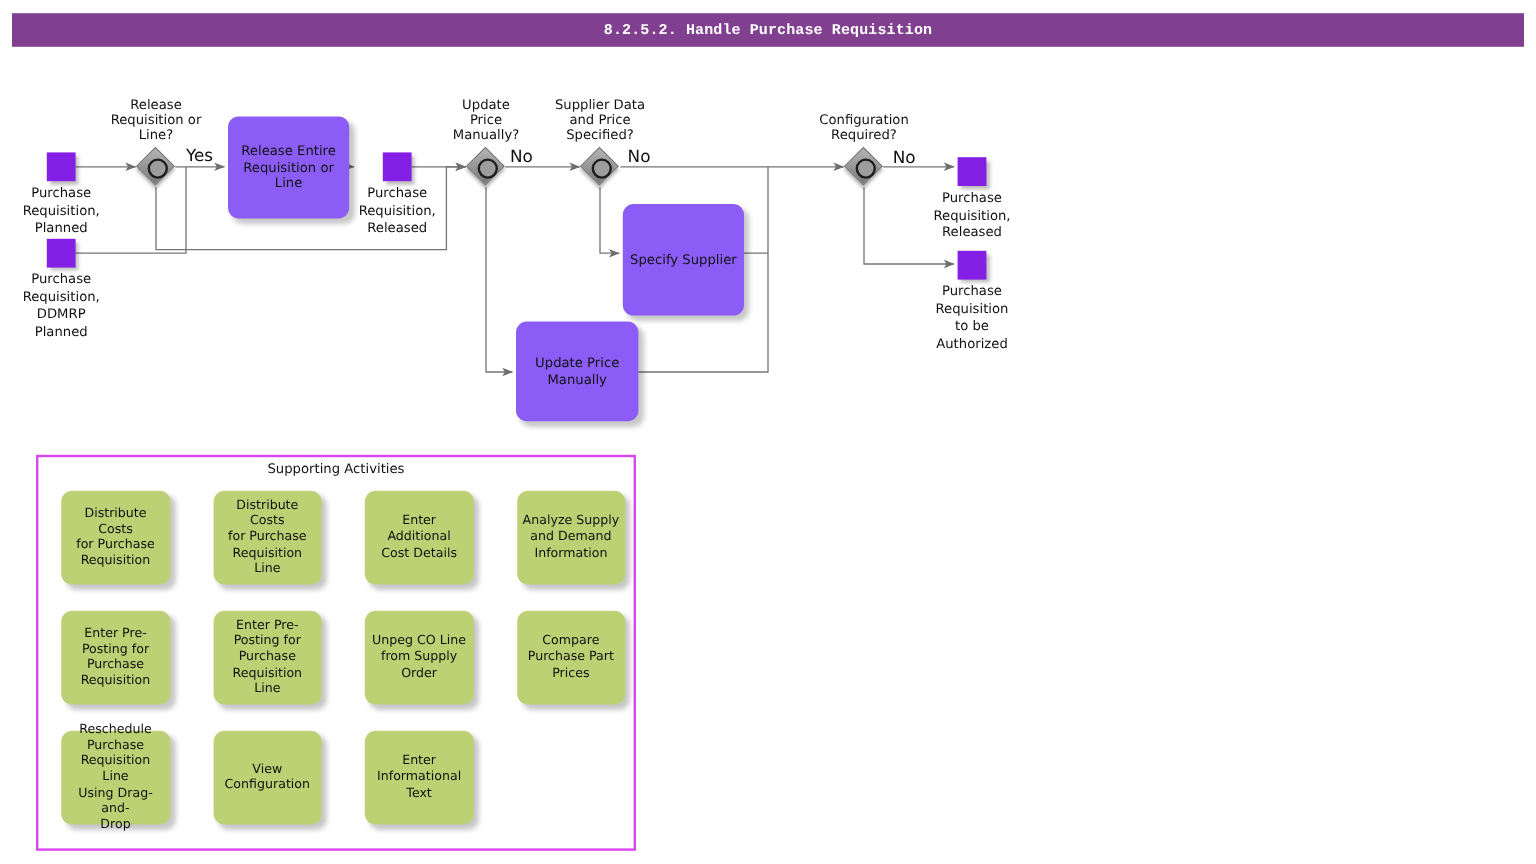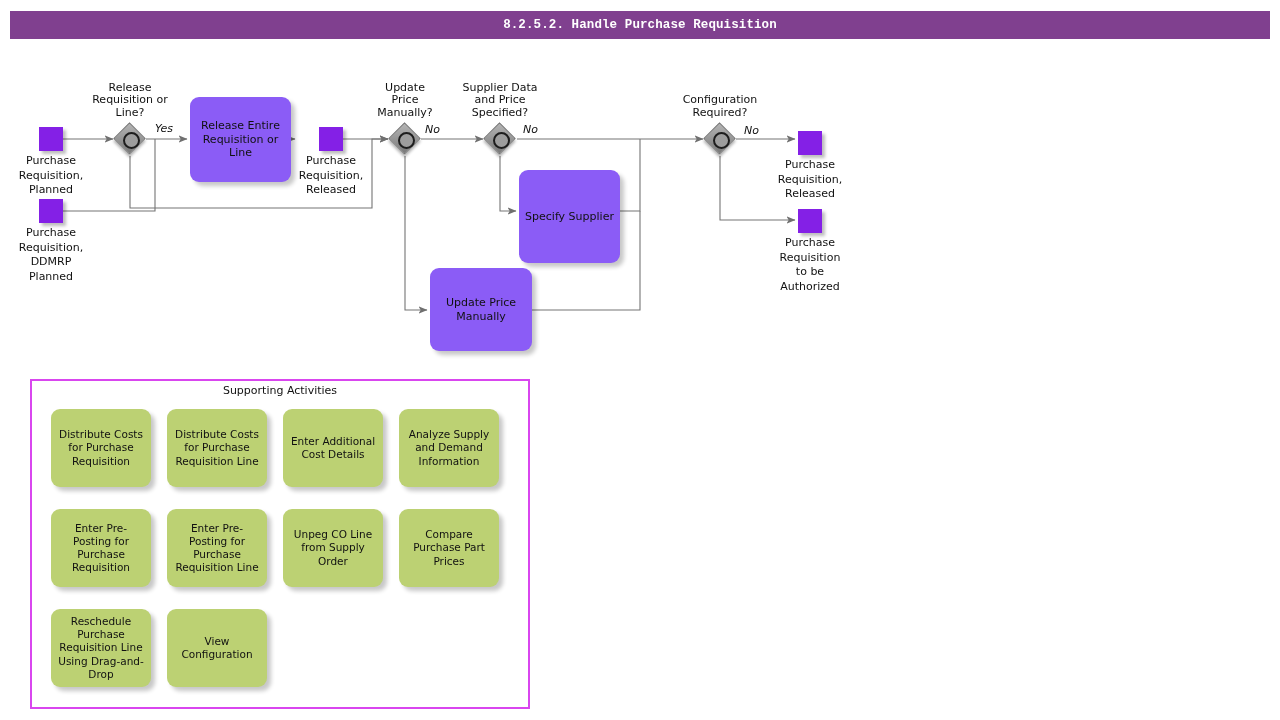--- a/index.html
+++ b/index.html
@@ -131,24 +131,23 @@
     line-height: 13.5px;
     color: #111111;
     padding: 2px 6px;
     box-sizing: border-box;
     white-space: pre-line;
   }
 
   
   .edge-label {
     position: absolute;
-    font-size: 11px;
+    font-size: 14px;
     color: #111111;
     white-space: nowrap;
-    font-style: italic;
   }
 
   
   #supporting-panel {
     position: absolute;
     left: 30px;
     top: 379px;
     width: 500px;
     height: 330px;
     border: 2px solid #d946ef;
@@ -165,21 +164,21 @@
     color: #111111;
   }
   .sa-grid {
     position: absolute;
     top: 28px;
     left: 19px;
     width: 470px;
   }
   .sa-row {
     display: flex;
-    gap: 16px;
+    gap: 36px;
     margin-bottom: 22px;
   }
   .sa-item {
     width: 100px;
     height: 78px;
     background: #bcd173;
     border-radius: 9px;
     box-shadow: 4px 4px 4px rgba(0,0,0,0.22);
     display: flex;
     align-items: center;
@@ -368,17 +367,20 @@
     </div>
 
     <div class="sa-row">
       <div class="sa-item">Reschedule
 Purchase
 Requisition Line
 Using Drag-and-
 Drop</div>
       <div class="sa-item">View
 Configuration</div>
+      <div class="sa-item">Enter
+Informational
+Text</div>
       <div class="sa-item blank"></div>
     </div>
 
   </div>
 </div>
 
 </body></html>

